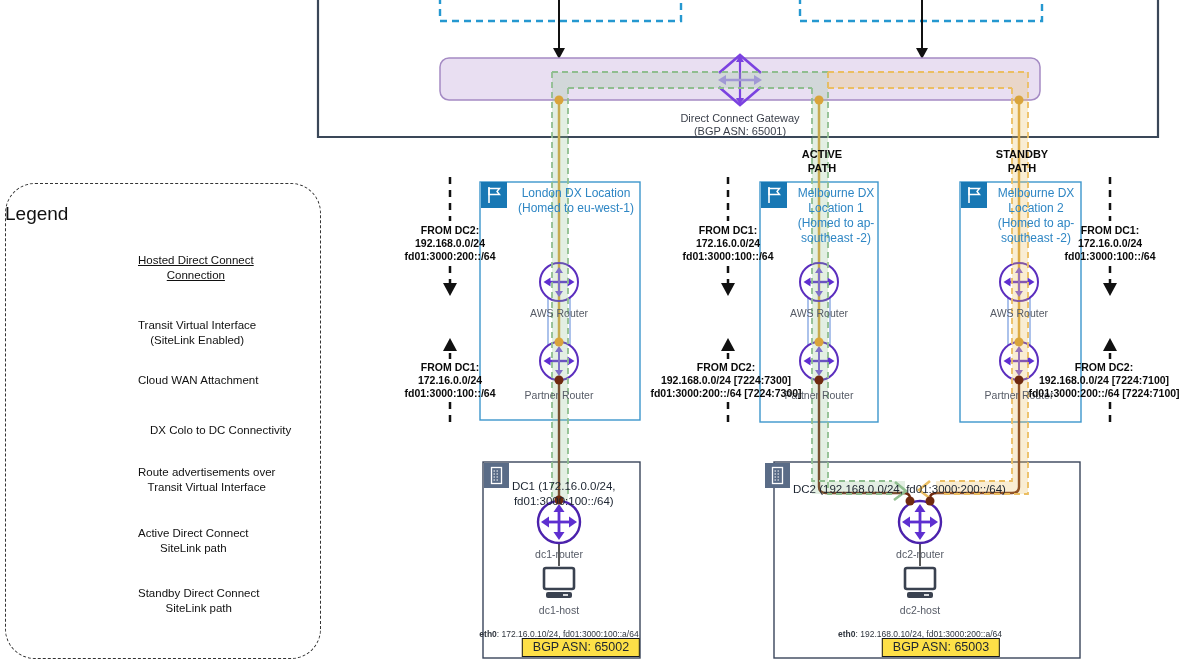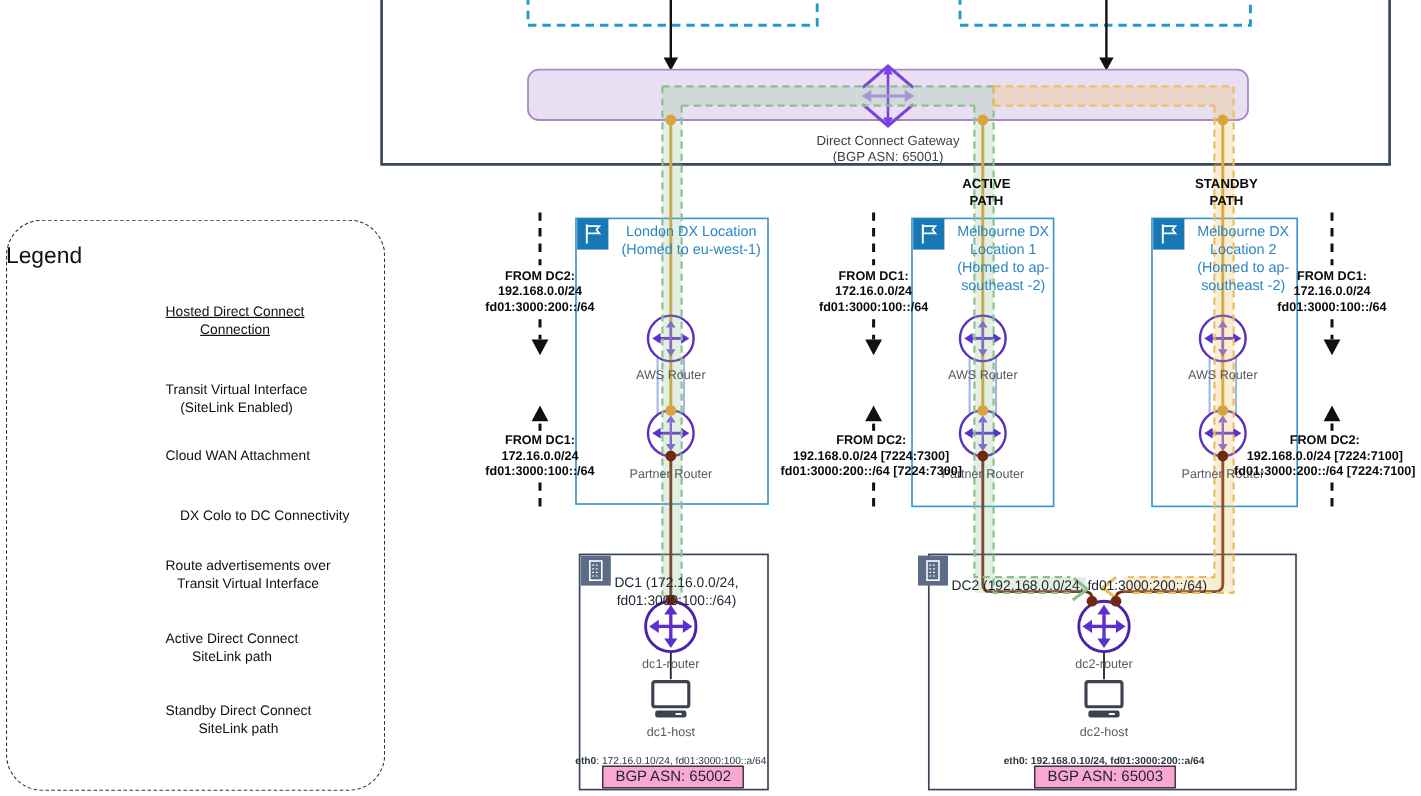--- a/index.html
+++ b/index.html
@@ -8,21 +8,21 @@
   .abs{position:absolute;}
   .pre{white-space:pre-line;text-align:center;}
   .ctr{transform:translateX(-50%);text-align:center;white-space:pre-line;width:max-content;}
   .dxtitle{font-size:12px;line-height:15px;color:#2E86C4;}
   .routead{font-size:10.5px;line-height:13px;font-weight:bold;color:#0a0a0a;}
   .pathlbl{font-size:11px;line-height:14px;font-weight:bold;color:#0a0a0a;}
   .gwlbl{font-size:11px;line-height:13px;color:#3A3F4A;}
   .rlabel{font-size:10.5px;color:#565B66;}
   .dctitle{font-size:11.5px;line-height:15px;color:#1c2430;}
   .ethlbl{font-size:8.5px;color:#30363f;}
-  .bgpbox{font-size:12.5px;border:1.5px solid #15181d;background:#f9a8d4;padding:1px 10px 2px 10px;}
+  .bgpbox{font-size:12.5px;border:1.5px solid #15181d;background:#fde047;padding:1px 10px 2px 10px;margin-left:20px;}
   .legendbox{border:1.6px dashed #333;border-radius:30px;background:#fff;}
   .legendtitle{font-size:19px;text-align:left;color:#111;}
   .legenditem{font-size:11.5px;line-height:15px;color:#111;}
   svg{position:absolute;left:0;top:0;}
 </style>
 </head>
 <body>
 
 <div id="stage">
 
@@ -348,19 +348,19 @@
 <div class="abs pre dctitle" style="left:512px;top:479px;">DC1 (172.16.0.0/24,
 fd01:3000:100::/64)</div>
 <div class="abs dctitle" style="left:793px;top:482px;">DC2 (192.168.0.0/24, fd01:3000:200::/64)</div>
 <div class="abs ctr rlabel" style="left:559px;top:548px;">dc1-router</div>
 <div class="abs ctr rlabel" style="left:920px;top:548px;">dc2-router</div>
 <div class="abs ctr rlabel" style="left:559px;top:604px;">dc1-host</div>
 <div class="abs ctr rlabel" style="left:920px;top:604px;">dc2-host</div>
 <div class="abs ctr ethlbl" style="left:559px;top:619px;">
   <b>eth0</b><span>: 172.16.0.10/24, fd01:3000:100::a/64</span>
 </div>
-<div class="abs ctr ethlbl" style="left:920px;top:619px;font-weight:bold;">
+<div class="abs ctr ethlbl" style="left:920px;top:619px;">
   <b>eth0</b><span>: 192.168.0.10/24, fd01:3000:200::a/64</span>
 </div>
 <div class="abs ctr bgpbox" style="left:561px;top:638px;">BGP ASN: 65002</div>
 <div class="abs ctr bgpbox" style="left:921px;top:638px;">BGP ASN: 65003</div>
 
 </div>
 
 </body></html>

